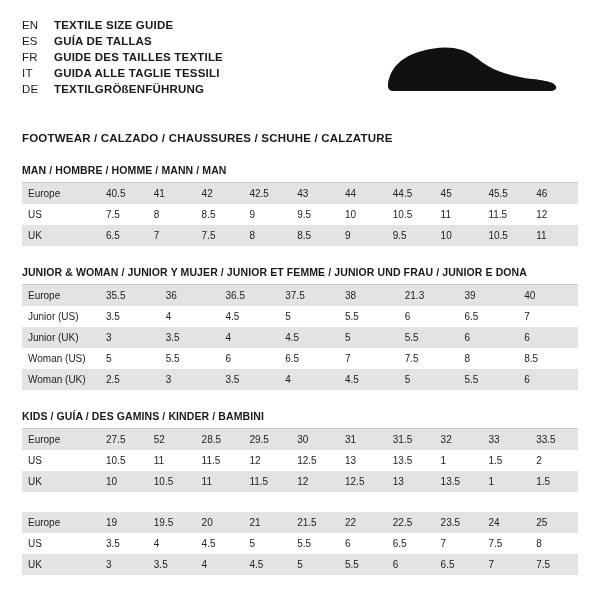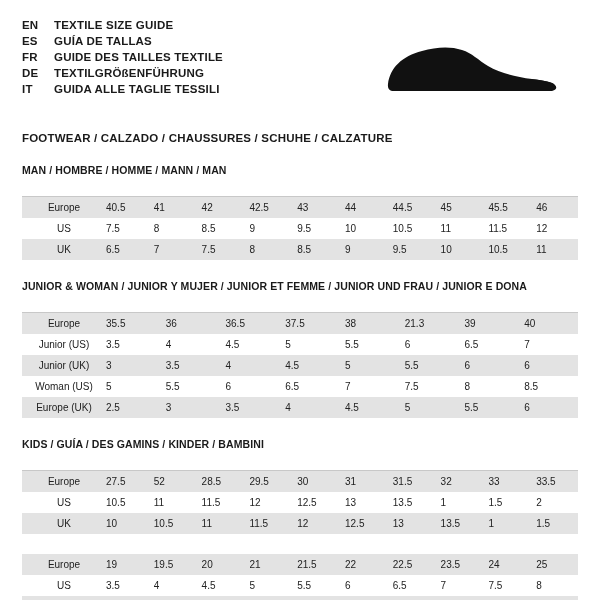--- a/index.html
+++ b/index.html
@@ -36,21 +36,21 @@
   .lang-row {
     display: flex;
     align-items: baseline;
     font-size: 11.5px;
     line-height: 15px;
     letter-spacing: 0.2px;
   }
   .lang-code {
     width: 32px;
     flex: none;
-    font-weight: bold;
+    font-weight: normal;
   }
   .lang-title {
     font-weight: bold;
     letter-spacing: 0.2px;
   }
   .shoe-wrap {
     margin-right: 18px;
     margin-top: 18px;
   }
 
@@ -62,42 +62,41 @@
   }
 
   
   .group {
     margin-top: 20px;
   }
   .group-title {
     font-size: 10.5px;
     font-weight: bold;
     letter-spacing: 0.1px;
-    padding-bottom: 20px;
+    padding-bottom: 6px;
     border-bottom: 1px solid #c8c8c8;
     margin-bottom: 0;
   }
   table.size-table {
     border-collapse: collapse;
     table-layout: fixed;
     width: 100%;
     font-size: 10px;
   }
   table.size-table td {
     padding: 4px 0 4px 6px;
     line-height: 13px;
     color: #222;
     white-space: nowrap;
   }
   table.size-table tr.shaded td {
     background: #e3e3e3;
   }
   table.size-table td.rowlabel {
     width: 72px;
-    text-align: center;
   }
 </style>
 </head>
 <body>
 
 <div class="page">
 
   <div class="header">
     <div class="lang-block">
       <div class="lang-row">
@@ -106,26 +105,26 @@
       </div>
       <div class="lang-row">
         <span class="lang-code">ES</span>
         <span class="lang-title">GUÍA DE TALLAS</span>
       </div>
       <div class="lang-row">
         <span class="lang-code">FR</span>
         <span class="lang-title">GUIDE DES TAILLES TEXTILE</span>
       </div>
       <div class="lang-row">
+        <span class="lang-code">IT</span>
+        <span class="lang-title">GUIDA ALLE TAGLIE TESSILI</span>
+      </div>
+      <div class="lang-row">
         <span class="lang-code">DE</span>
         <span class="lang-title">TEXTILGRÖßENFÜHRUNG</span>
-      </div>
-      <div class="lang-row">
-        <span class="lang-code">IT</span>
-        <span class="lang-title">GUIDA ALLE TAGLIE TESSILI</span>
       </div>
     </div>
 
     <div class="shoe-wrap">
       <svg width="180" height="62" viewBox="0 0 180 62" aria-hidden="true">
         <path fill="#111111" d="M8 48 C10 32 22 20 42 15 C56 11 70 10 82 14 C92 17 98 24 108 30
                                  C120 37 136 41 152 43 C164 44.5 172 46 175 49
                                  C177 51 177 54 172 55 L14 55 C9 55 7.5 52 8 48 Z"></path>
         <path fill="#111111" d="M150 43 C160 44 170 45.5 174 48 L176 52 L150 52 Z"></path>
       </svg>
@@ -223,21 +222,21 @@
         <td>5</td>
         <td>5.5</td>
         <td>6</td>
         <td>6.5</td>
         <td>7</td>
         <td>7.5</td>
         <td>8</td>
         <td>8.5</td>
       </tr>
       <tr class="shaded">
-        <td class="rowlabel">Europe (UK)</td>
+        <td class="rowlabel">Woman (UK)</td>
         <td>2.5</td>
         <td>3</td>
         <td>3.5</td>
         <td>4</td>
         <td>4.5</td>
         <td>5</td>
         <td>5.5</td>
         <td>6</td>
       </tr>
     </tbody>

